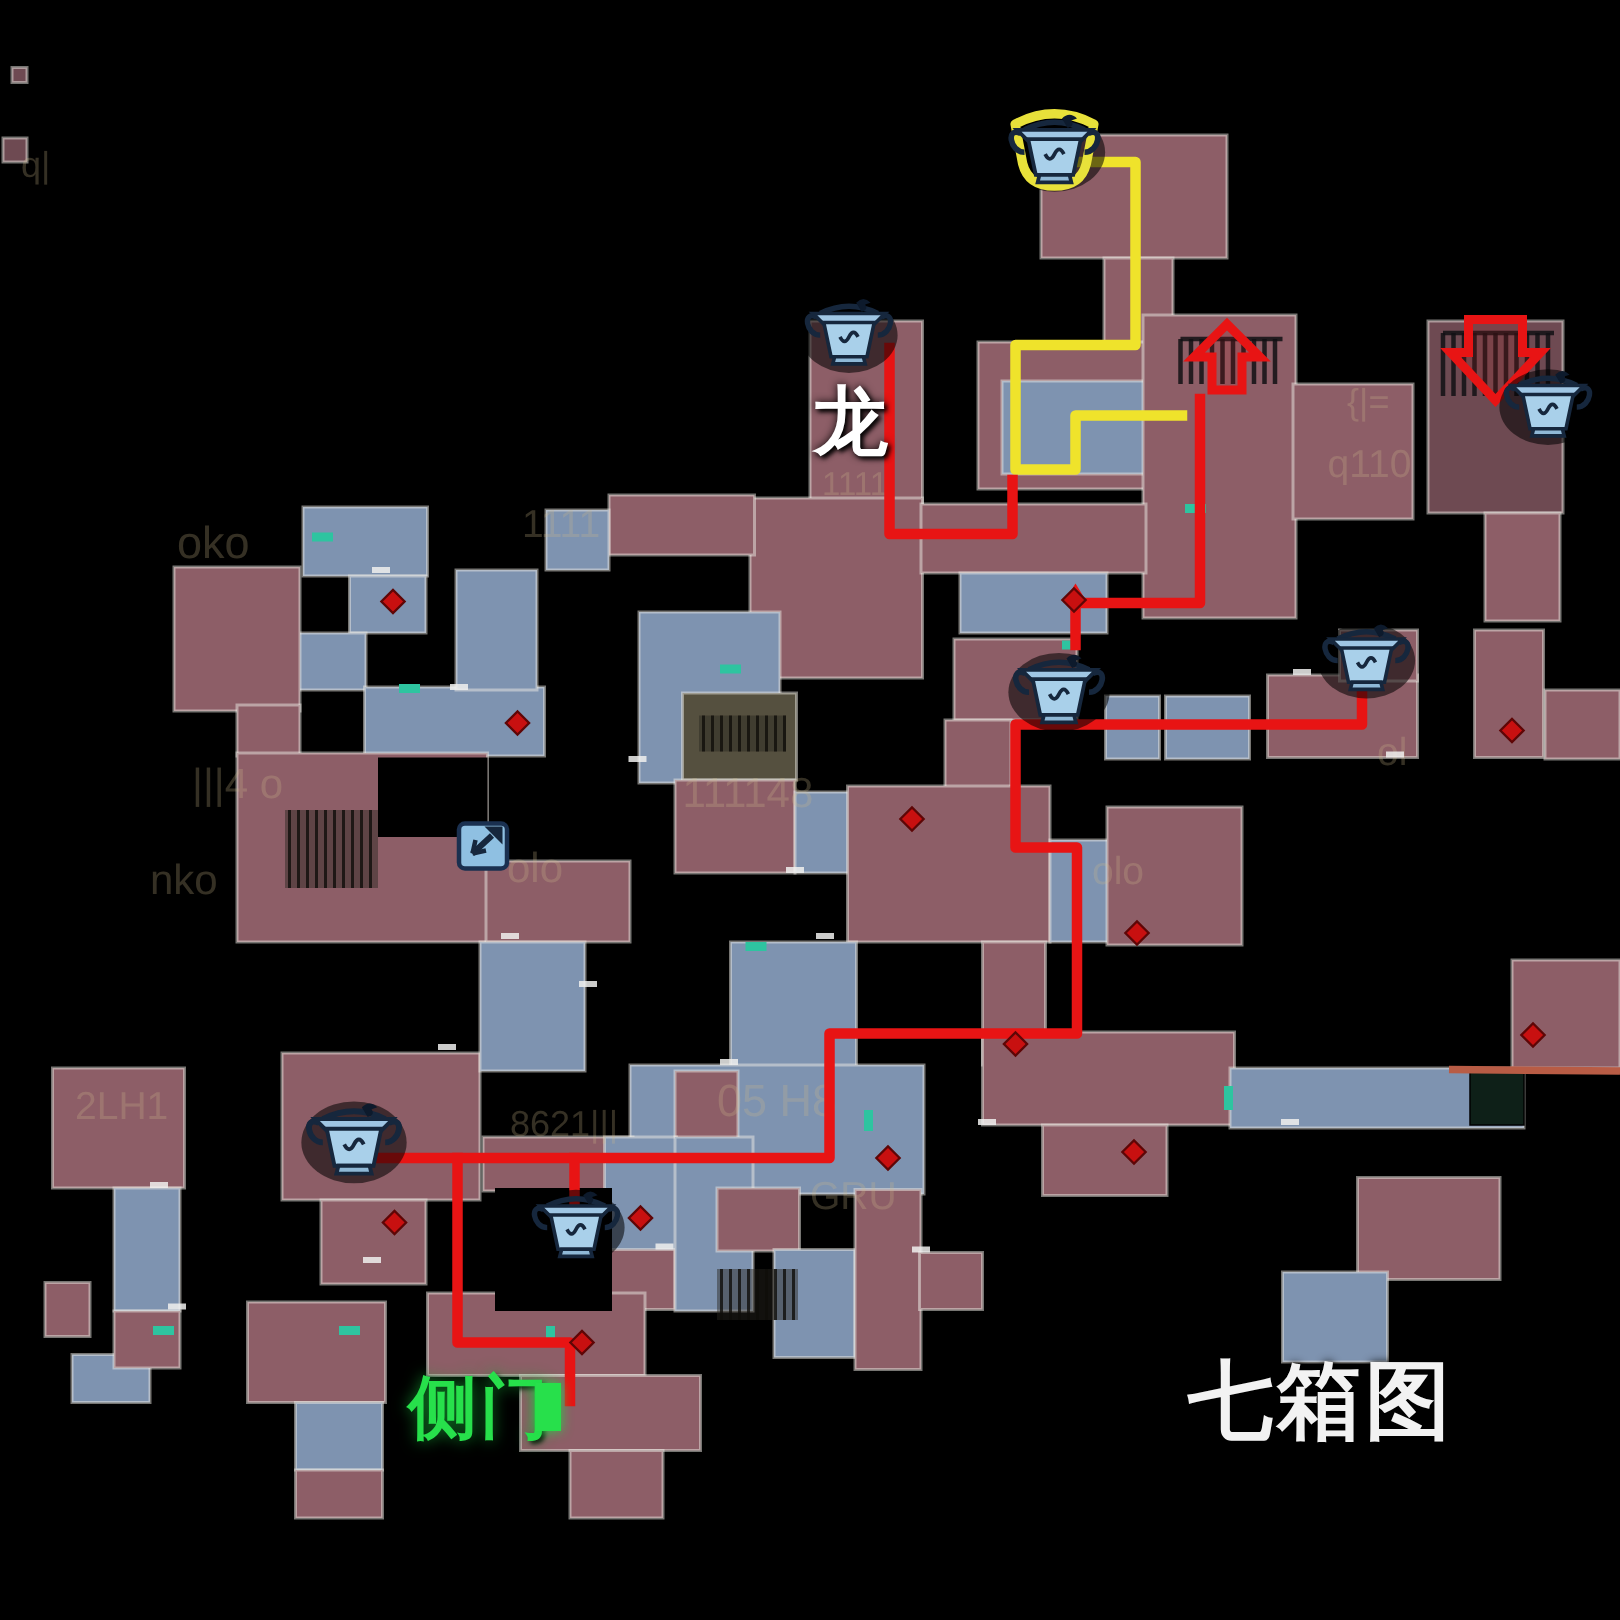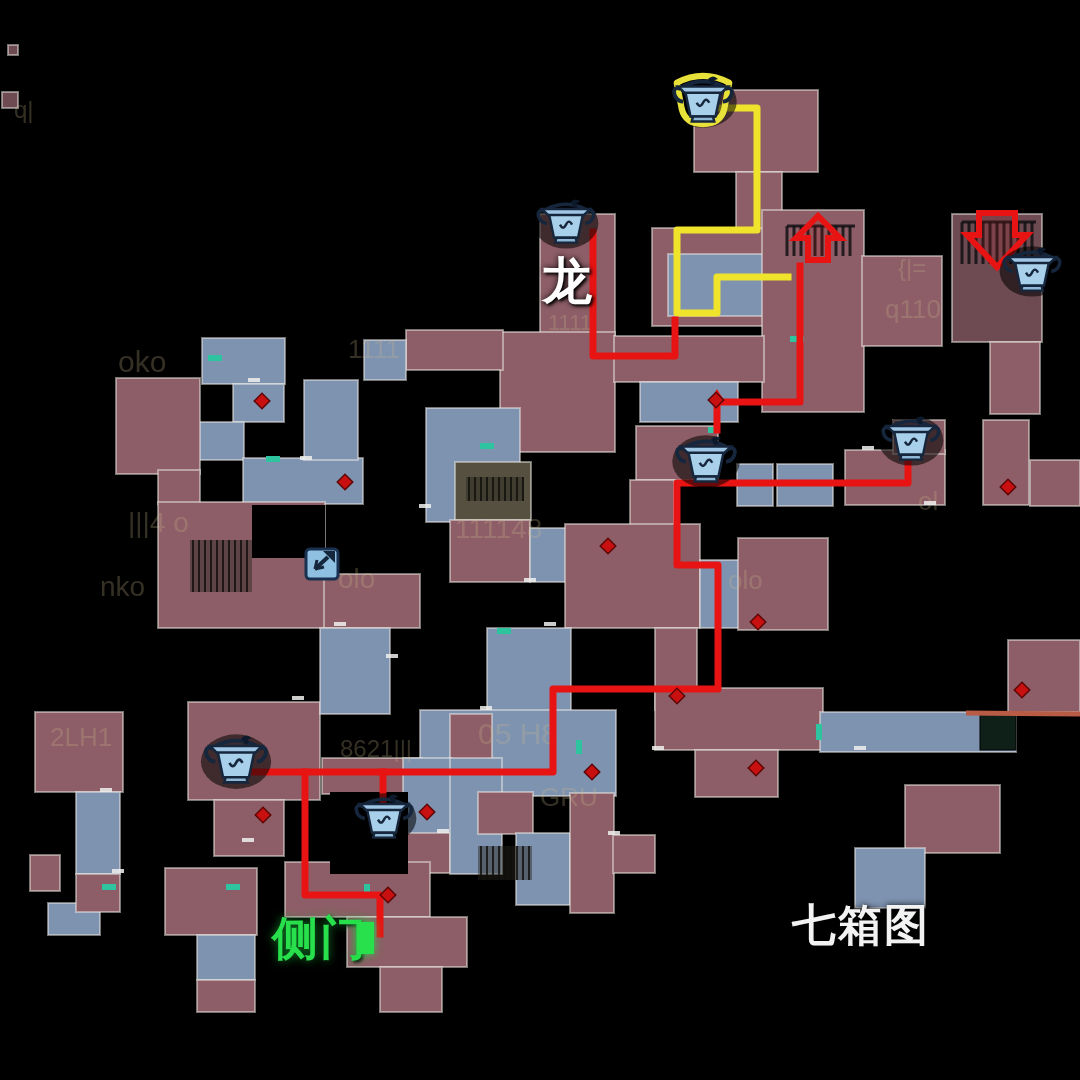--- a/index.html
+++ b/index.html
@@ -4,21 +4,21 @@
 <style>
   html,body{margin:0;padding:0;background:#000;}
   #stage{position:relative;width:1080px;height:1080px;background:#000;overflow:hidden;
          font-family:"Liberation Sans","DejaVu Sans",sans-serif;}
   #mapsvg{position:absolute;left:0;top:0;}
   .biglabel{position:absolute;font-weight:bold;white-space:nowrap;letter-spacing:2px;
             text-shadow:0 0 6px rgba(0,0,0,.9),2px 2px 3px rgba(0,0,0,.9);}
   .lab-long{left:542px;top:248px;font-size:50px;color:#ffffff;}
   .lab-side{left:272px;top:908px;font-size:46px;color:#27e04b;
             text-shadow:0 0 10px rgba(20,160,50,.8),2px 2px 3px rgba(0,0,0,.9);}
-  .lab-seven{left:792px;top:896px;font-size:44px;color:#f2f2f2;}
+  .lab-seven{left:792px;top:896px;font-size:57px;color:#f2f2f2;}
   .side-block{position:absolute;left:357px;top:922px;width:17px;height:32px;background:#27e04b;
               box-shadow:0 0 8px rgba(30,220,70,.9);}
 </style>
 </head>
 <body>
 
 <div id="stage">
   <svg id="mapsvg" width="1080" height="1080">
       <rect x="694" y="90" width="124" height="82" fill="#8d5e67" stroke="rgba(235,233,228,0.5)" stroke-width="2"></rect>
       <rect x="736" y="172" width="46" height="58" fill="#8d5e67" stroke="rgba(235,233,228,0.5)" stroke-width="2"></rect>

